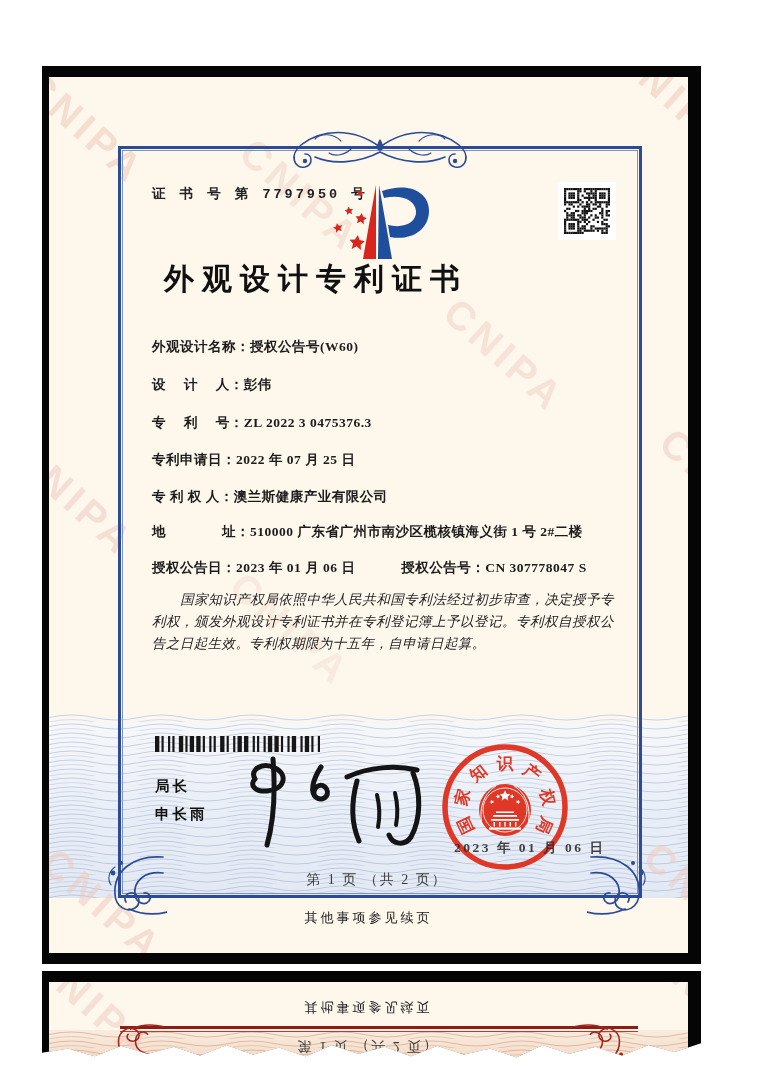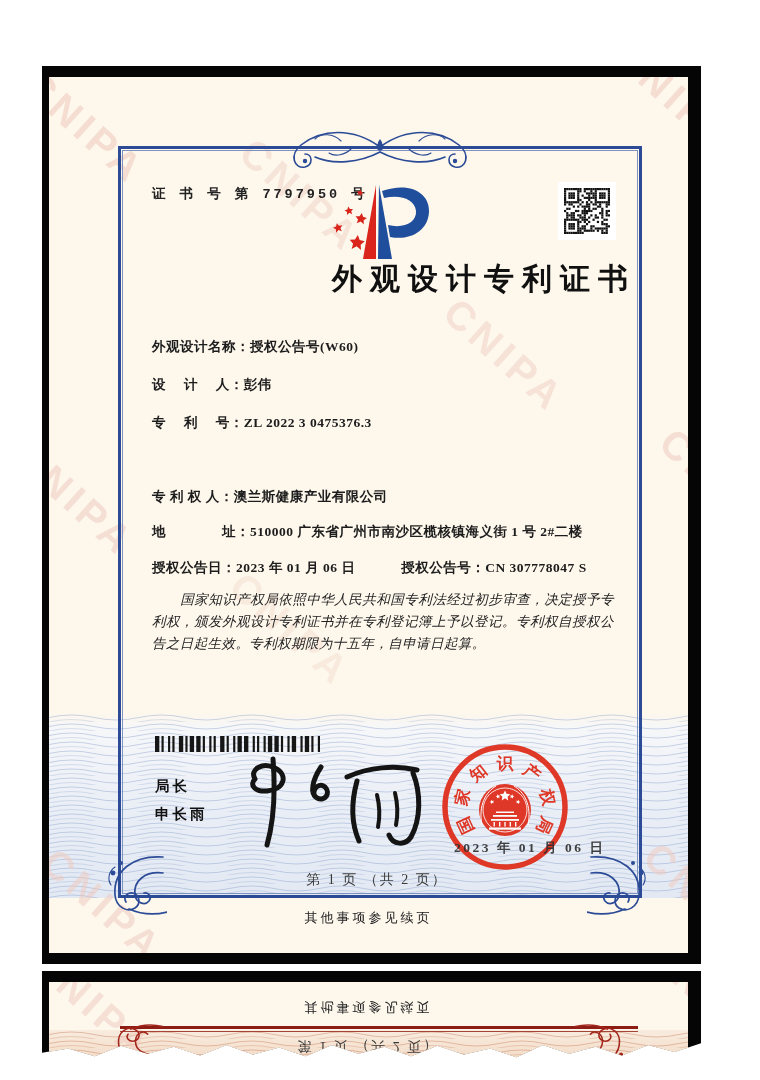--- a/index.html
+++ b/index.html
@@ -17,22 +17,22 @@
   .band-red{background:linear-gradient(180deg,#f8ecdf 0%,#f3dcc8 100%);}
   .band svg{position:absolute;inset:0;width:100%;height:100%;}
   
   .bframe{position:absolute;border:3px solid #2b4b96;z-index:2;}
   .bframe .inner{position:absolute;inset:1px;border:1px solid #7e92c2;}
   .red-rule{position:absolute;z-index:2;height:7px;}
   .red-rule .thick{height:3px;background:#8c1c14;}
   .red-rule .thin{height:1px;background:#a5453a;margin-top:2px;}
   
   .certno{position:absolute;font-size:13.5px;letter-spacing:3px;color:#222;z-index:4;font-weight:600;}
-  .title{position:absolute;text-align:right;font-size:30px;font-weight:bold;color:#101010;
-         letter-spacing:8px;z-index:4;}
+  .title{position:absolute;text-align:left;font-size:30px;font-weight:bold;color:#101010;
+         letter-spacing:8px;z-index:4;padding-left:46px;}
   .frow{position:absolute;font-size:13.5px;color:#1c1c1c;z-index:4;font-weight:600;letter-spacing:.5px;white-space:nowrap;}
   .frow .lab{font-weight:700;}
   .paras{position:absolute;z-index:4;font-size:13.5px;line-height:22px;color:#222;
          font-style:italic;letter-spacing:.4px;text-align:justify;}
   .paras p{margin:0;text-indent:2.1em;}
   .signer{position:absolute;z-index:5;font-family:"Liberation Sans","DejaVu Sans",sans-serif;
           font-weight:bold;font-size:14.5px;color:#111;letter-spacing:3px;}
   .pagenum{position:absolute;text-align:center;font-size:14px;color:#3a3a3a;letter-spacing:2px;z-index:4;}
   .note{position:absolute;text-align:center;font-size:13px;color:#222;
         letter-spacing:3px;z-index:4;}
@@ -373,20 +373,21 @@
               <rect x="19" y="20" width="1" height="1"></rect>
             </g>
         </svg>
       </div>
 
       <div class="title" style="left:69px;top:182px;width:518px;">外观设计专利证书</div>
 
       <div class="frow" style="left:103px;top:261px;"><span class="lab">外观设计名称：</span><span>授权公告号(W60)</span></div>
       <div class="frow" style="left:103px;top:299px;"><span class="lab">设　 计 　人：</span><span>彭伟</span></div>
       <div class="frow" style="left:103px;top:337px;"><span class="lab">专　 利 　号：</span><span>ZL 2022 3 0475376.3</span></div>
+      <div class="frow" style="left:103px;top:374px;"><span class="lab">专利申请日：</span><span>2022 年 07 月 25 日</span></div>
       <div class="frow" style="left:103px;top:411px;"><span class="lab">专 利 权 人：</span><span>澳兰斯健康产业有限公司</span></div>
       <div class="frow" style="left:103px;top:446px;"><span class="lab">地　　　　址：</span><span>510000 广东省广州市南沙区榄核镇海义街 1 号 2#二楼</span></div>
       <div class="frow" style="left:103px;top:482px;">
         <span class="lab">授权公告日：</span><span>2023 年 01 月 06 日</span>
         <span class="lab" style="margin-left:42px;">授权公告号：</span><span>CN 307778047 S</span>
       </div>
 
       <div class="paras" style="left:103px;top:512px;width:462px;">
         <p>国家知识产权局依照中华人民共和国专利法经过初步审查，决定授予专利权，颁发外观设计专利证书并在专利登记簿上予以登记。专利权自授权公告之日起生效。专利权期限为十五年，自申请日起算。</p>
       </div>

